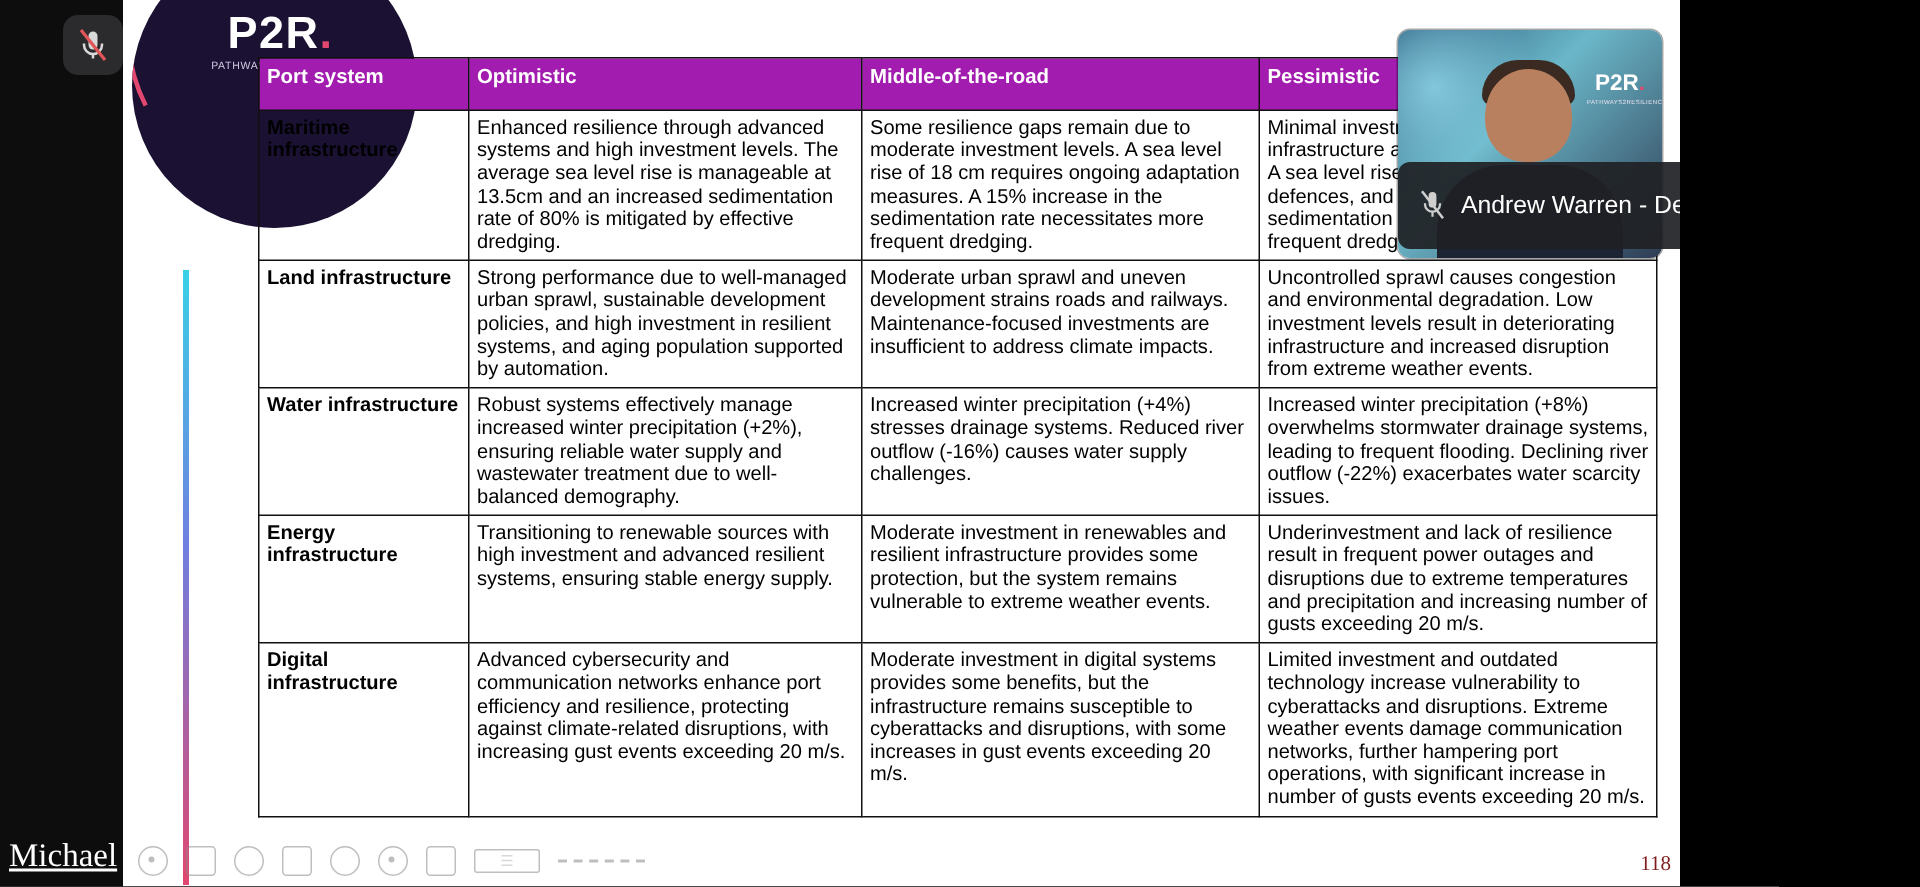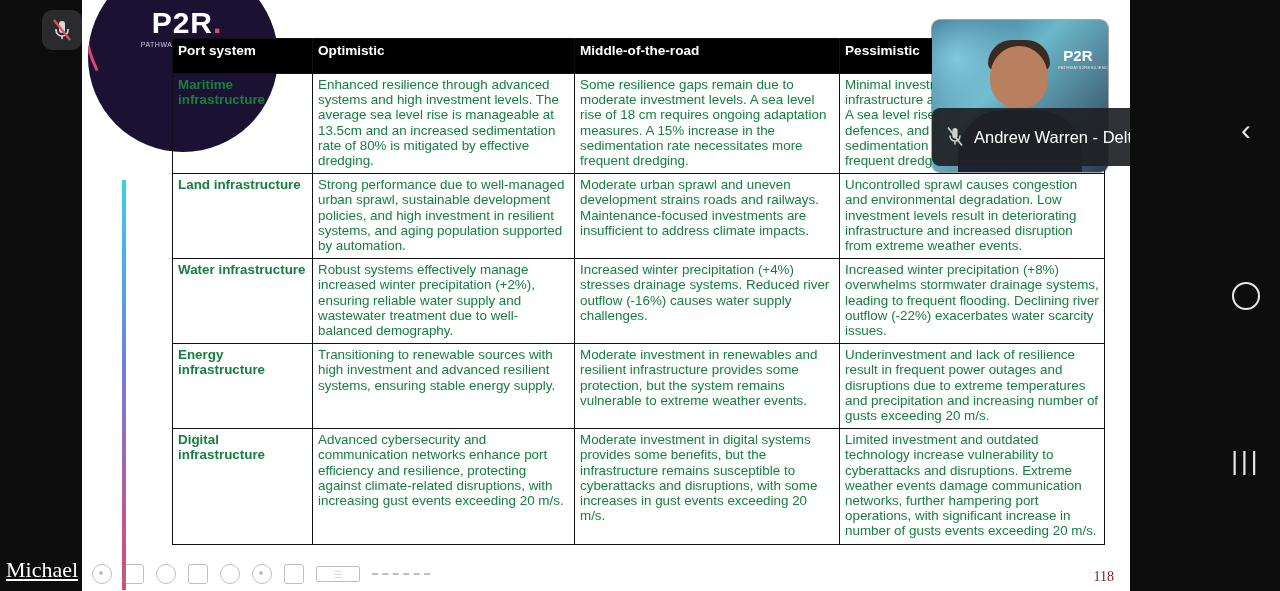--- a/index.html
+++ b/index.html
@@ -7,21 +7,21 @@
     padding: 0;
     background: #000;
     width: 1280px;
     height: 591px;
     overflow: hidden;
     font-family: "Liberation Sans", sans-serif;
   }
 
   #app {
     position: relative;
-    width: 1280px;
+    width: 1120px;
     height: 591px;
     background: #0d0d0d;
     overflow: hidden;
   }
 
   
   .slide-stage {
     position: absolute;
     left: 82px;
     top: 0;
@@ -101,24 +101,24 @@
     border-collapse: collapse;
     width: 932px;
     table-layout: fixed;
   }
   table.scenario th, table.scenario td {
     border: 1px solid #111;
     vertical-align: top;
     padding: 3px 5px 5px 5px;
     font-size: 13.4px;
     line-height: 15.2px;
-    color: #15803d;
+    color: #000000;
   }
   table.scenario thead th {
-    background: #000000;
+    background: #a21caf;
     color: #ffffff;
     font-weight: bold;
     font-size: 13.6px;
     height: 26px;
     padding-top: 4px;
     padding-bottom: 4px;
     text-align: left;
   }
   table.scenario tbody td.rowhead {
     font-weight: bold;

